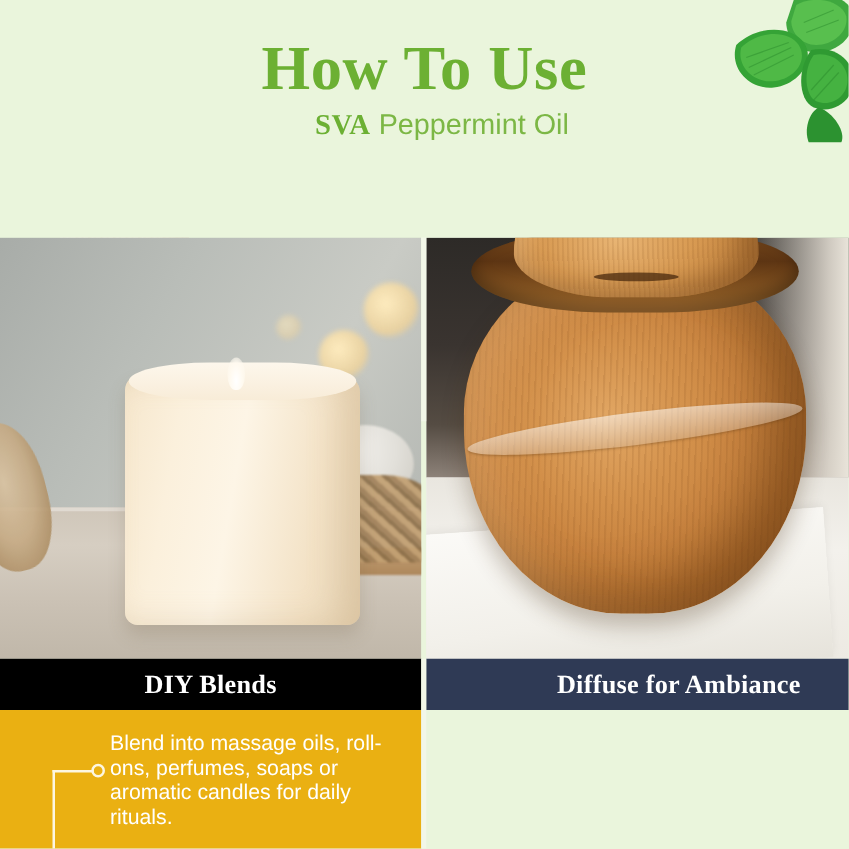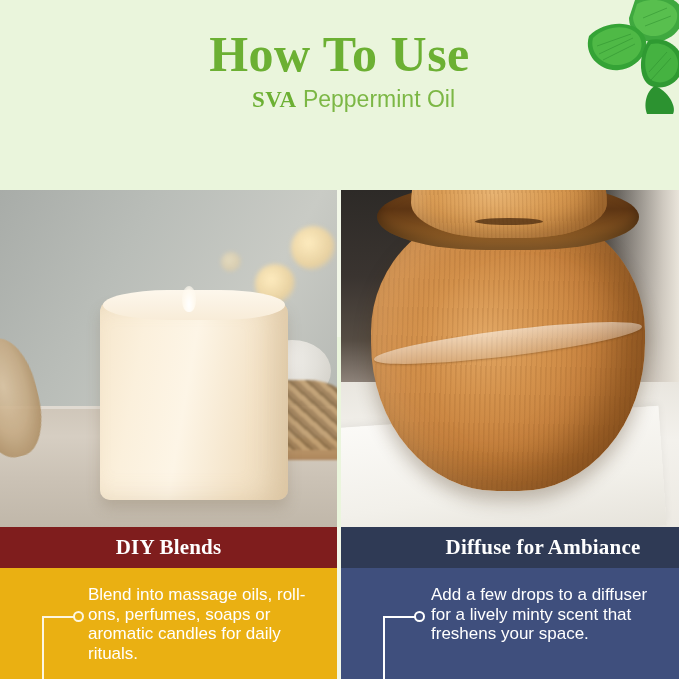--- a/index.html
+++ b/index.html
@@ -134,21 +134,21 @@
   }
   .d-slot { position:absolute; left:112px; top:84px; width:68px; height:7px; border-radius:50%;
     background:#4a2a0d; opacity:.75; }
 
   
   .banner { position:absolute; top:527px; height:41px; z-index:6; display:flex; align-items:center; justify-content:center; }
   .banner span {
     font-family:"Liberation Serif", serif; font-weight:bold; font-size:21px; color:#ffffff;
     letter-spacing:.2px;
   }
-  .banner-left  { left:0;     width:337px; background:#7f1d1d; }
+  .banner-left  { left:0;     width:337px; background:#000000; }
   .banner-right { left:341px; width:404px; background:#2f3a55; }
 
   
   .panel { position:absolute; top:568px; height:111px; z-index:6; }
   .panel-left  { left:0;     width:337px; background:#eab012; }
   .panel-right { left:341px; width:338px; background:#3f4f7d; }
   .panel-gap { position:absolute; left:337px; top:527px; width:4px; height:152px; background:#f2f7e8; z-index:7; }
 
   .panel-text {
     position:absolute; left:88px; top:17px; width:232px;
@@ -246,24 +246,16 @@
 
   <div class="panel panel-left">
     <div class="connector">
       <div class="conn-h"></div>
       <div class="conn-v"></div>
       <div class="conn-dot"></div>
     </div>
     <div class="panel-text">Blend into massage oils, roll-ons, perfumes, soaps or aromatic candles for daily rituals.</div>
   </div>
 
-  <div class="panel panel-right">
-    <div class="connector">
-      <div class="conn-h"></div>
-      <div class="conn-v"></div>
-      <div class="conn-dot"></div>
-    </div>
-    <div class="panel-text">Add a few drops to a diffuser for a lively minty scent that freshens your space.</div>
-  </div>
 
   <div class="panel-gap"></div>
 
 </div>
 
 </body></html>

